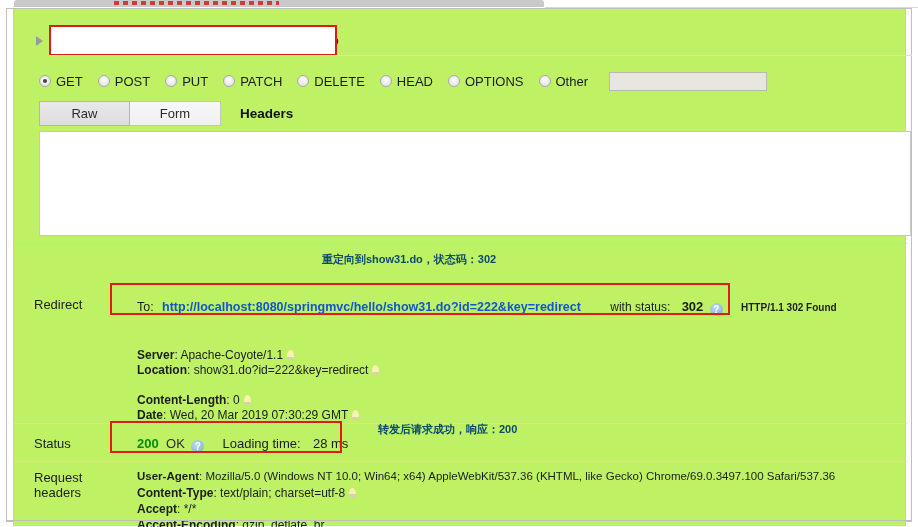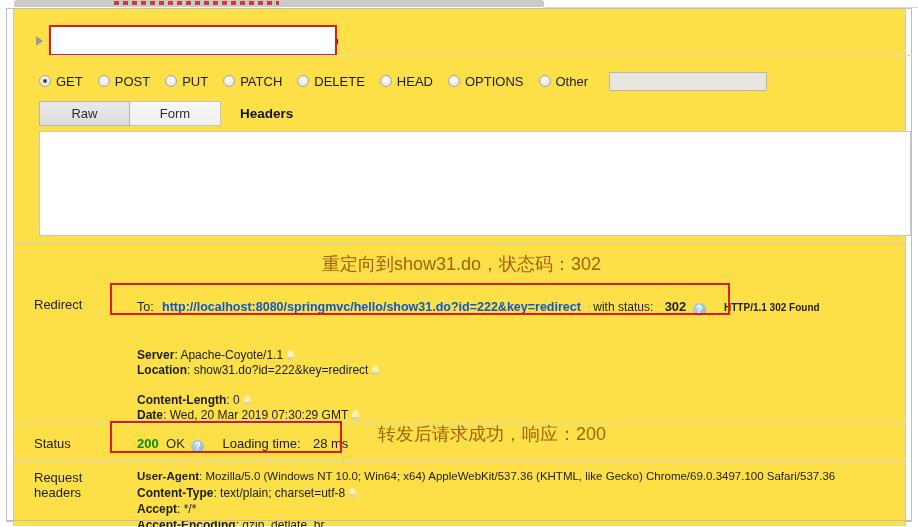--- a/index.html
+++ b/index.html
@@ -61,21 +61,21 @@
     border: 1px solid #bfbfbf;
     background: #ffffff;
   }
   .inner-panel {
     position: absolute;
     left: 13px; top: 9px;
     width: 893px; height: 517px;
     box-sizing: border-box;
     border-left: 1px solid #c9c9c9;
     border-right: 1px solid #c9c9c9;
-    background: #fde047;
+    background: #bef264;
   }
 
   
   .request-area {
     position: absolute;
     left: 20px; top: 10px;
     width: 878px;
   }
 
   .url-row {
@@ -279,23 +279,23 @@
 
   
   .annot-box {
     position: absolute;
     box-sizing: border-box;
     border: 2px solid #e01b1b;
     pointer-events: none;
   }
   .annot-text {
     position: absolute;
-    color: #a16207;
-    font-weight: normal;
-    font-size: 18px;
+    color: #0c4a6e;
+    font-weight: bold;
+    font-size: 11px;
     white-space: nowrap;
     font-family: "Liberation Sans", "DejaVu Sans", sans-serif;
   }
   .bottom-edge {
     position: absolute;
     left: 6px; top: 520px;
     width: 906px; height: 1px;
     background: #bfbfbf;
   }
 </style>
@@ -372,21 +372,21 @@
       <textarea class="body-box" placeholder="" style=""></textarea>
     </div>
 
     <div class="results-sep"></div>
 
     <div class="res-label" style="left:20px; top:288px;">Redirect</div>
 
     <div class="res-line" style="left:123px; top:290px;">
       <span style="font-size:12.5px;">To:</span>
       <span class="link-blue" style="margin-left:5px;">http://localhost:8080/springmvc/hello/show31.do?id=222&amp;key=redirect</span>
-      <span style="margin-left:9px; font-size:12px;">with status:</span>
+      <span style="margin-left:26px; font-size:12px;">with status:</span>
       <span class="bold" style="margin-left:8px; font-size:13px;">302</span>
       <span class="qmark">?</span>
       <span class="bold" style="margin-left:12px; font-size:10px;">HTTP/1.1 302 Found</span>
     </div>
 
 
     <div class="res-line" style="left:123px; top:339px;">
       <span class="bold">Server</span><span>: </span><span>Apache-Coyote/1.1</span><span class="bulb"></span>
     </div>
     <div class="res-line" style="left:123px; top:354px;">

